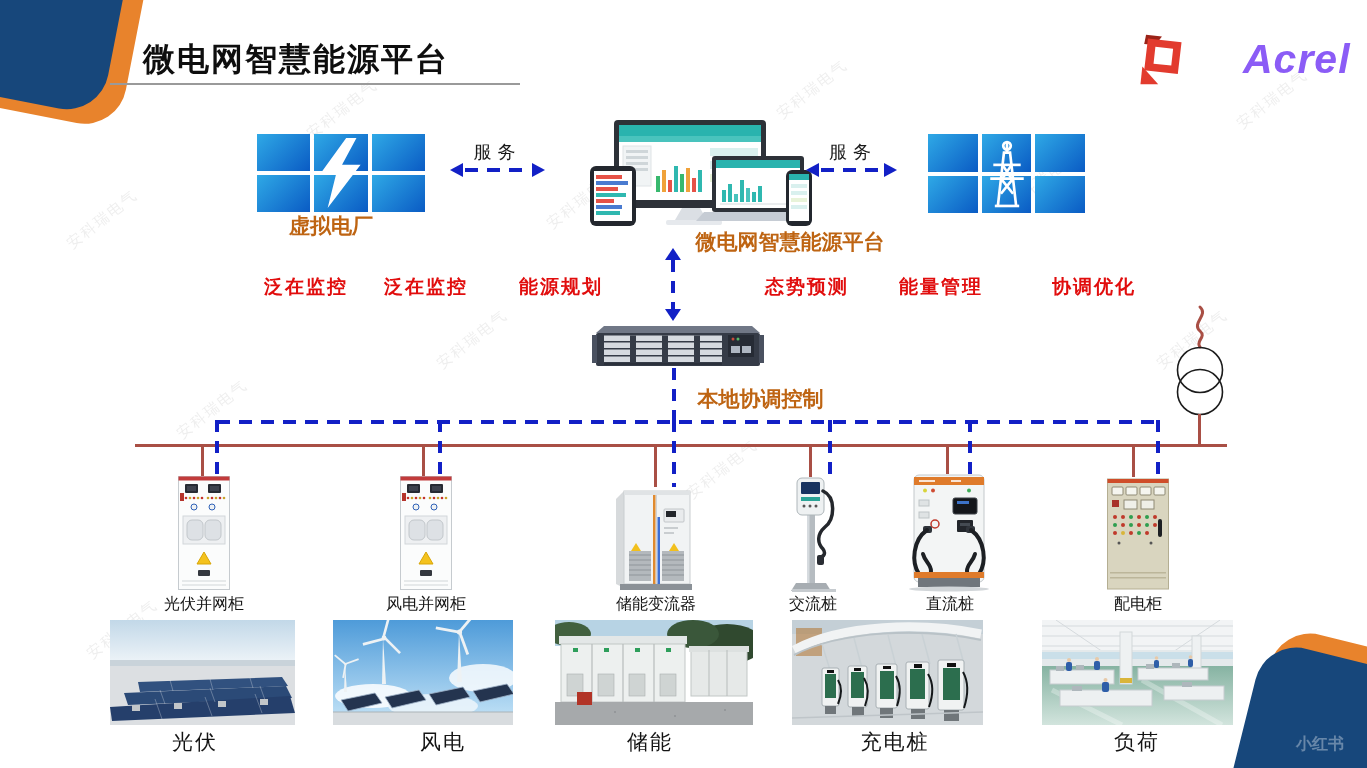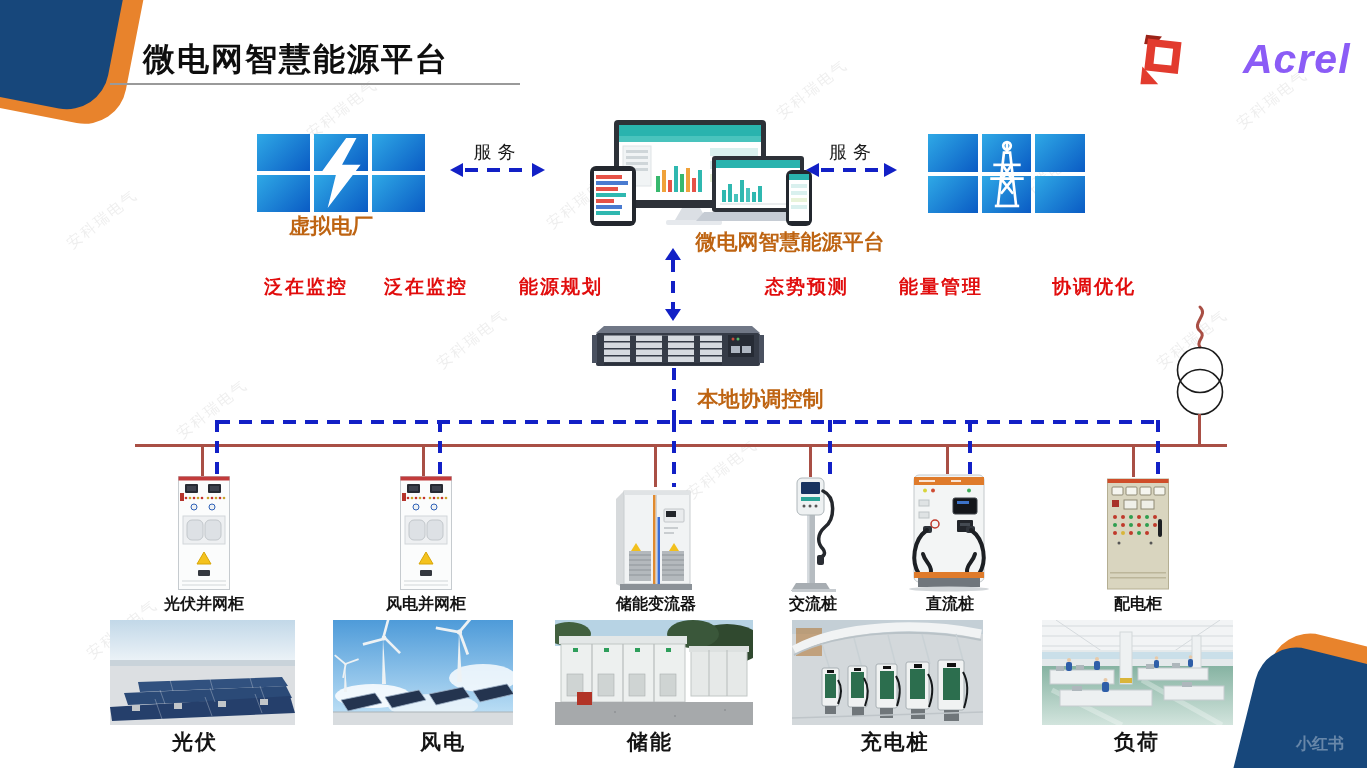--- a/index.html
+++ b/index.html
@@ -16,21 +16,21 @@
   .title{left:143px;top:38px;font-size:32px;font-weight:bold;color:#0e0e0e;letter-spacing:2px;}
   .title-underline{left:110px;top:83px;width:410px;height:2px;background:#9a9a9a;}
   
   .logo{left:1133px;top:32px;display:flex;align-items:center;gap:6px;}
   .logo-text{font-size:41px;font-weight:800;font-style:italic;color:#8b5cf6;letter-spacing:1px;margin-left:48px;}
   
   .tile-grid{display:grid;grid-template-columns:repeat(3,1fr);grid-template-rows:repeat(2,1fr);gap:4px;}
   .tile{background:linear-gradient(135deg,#2FA9E6 0%,#0A5BC4 100%);}
   
   .lbl-orange{color:#BE6412;font-weight:bold;text-align:center;white-space:nowrap;}
-  .lbl-black{color:#141414;font-weight:bold;text-align:center;white-space:nowrap;}
+  .lbl-black{color:#141414;font-weight:normal;text-align:center;white-space:nowrap;}
   .cap{position:absolute;top:274px;color:#E10D0D;font-weight:bold;font-size:19px;letter-spacing:2px;white-space:nowrap;}
   .eq-label{position:absolute;top:594px;width:120px;font-size:16px;}
   .photo-label{position:absolute;top:728px;width:120px;font-size:21px;letter-spacing:2px;}
   
   .vred{position:absolute;width:3px;background:#A94F45;}
   .vblue{position:absolute;width:4px;background:repeating-linear-gradient(180deg,#1220C6 0 12px,transparent 12px 21px);}
   .hblue{position:absolute;height:4px;background:repeating-linear-gradient(90deg,#1220C6 0 13px,transparent 13px 22px);}
   .bus{position:absolute;left:135px;top:444px;width:1092px;height:3px;background:#A94F45;}
   .tri{position:absolute;width:0;height:0;}
   .tri-left{border-top:7px solid transparent;border-bottom:7px solid transparent;border-right:13px solid #1220C6;}

